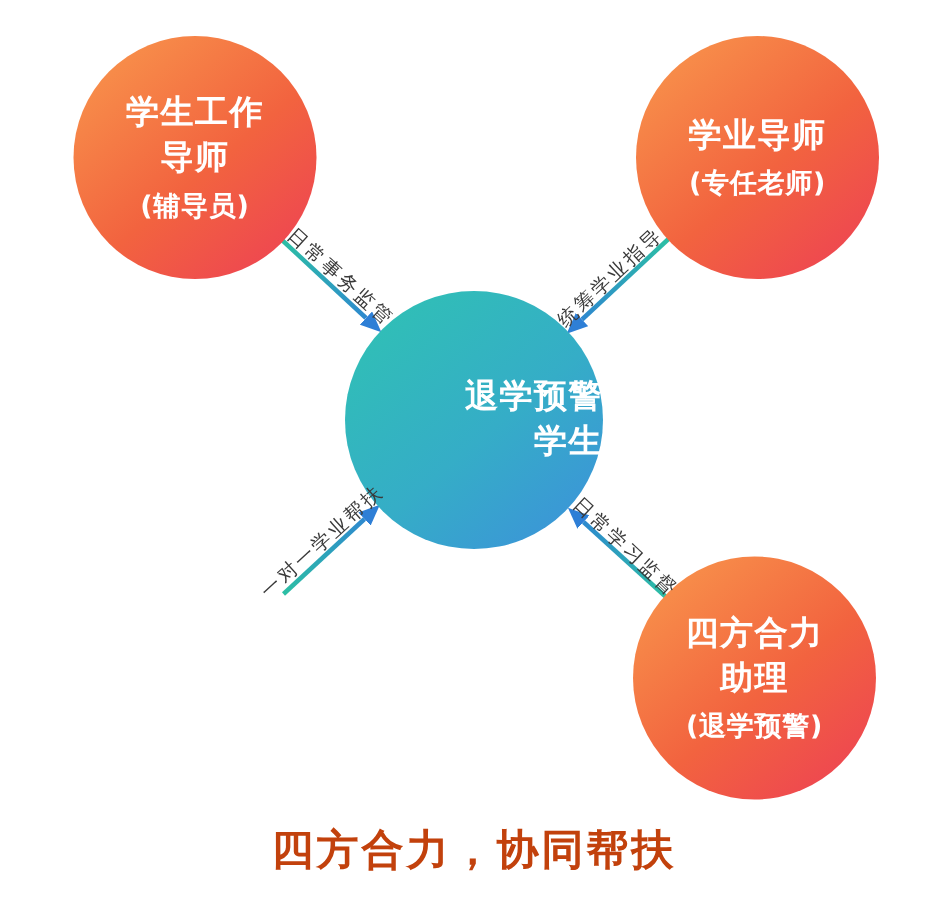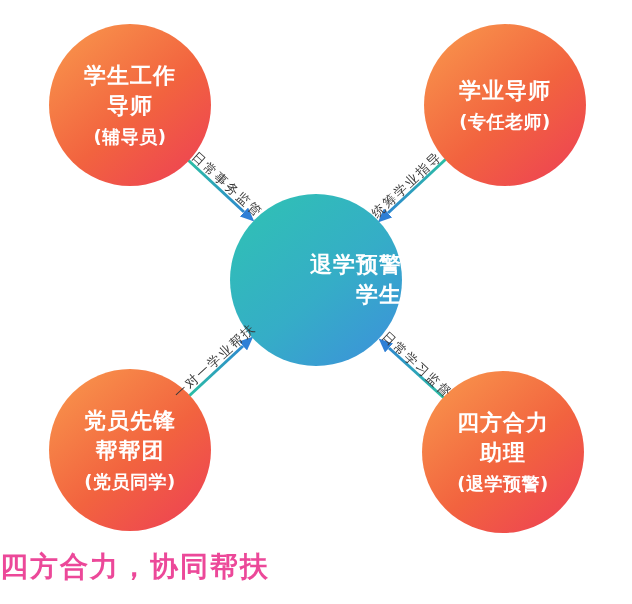--- a/index.html
+++ b/index.html
@@ -73,23 +73,24 @@
   .el1 { left: 227px; top: 185px; transform: translate(-50%,-50%) rotate(42deg);  }
   .el2 { left: 407px; top: 185px; transform: translate(-50%,-50%) rotate(-43deg); }
   .el3 { left: 215px; top: 361px; transform: translate(-50%,-50%) rotate(-42deg); }
   .el4 { left: 417px; top: 365px; transform: translate(-50%,-50%) rotate(43deg);  }
 
   .caption {
     position: absolute;
     left: 0;
     right: 0;
     top: 548px;
+    text-align: center;
     font-size: 28px;
     font-weight: bold;
-    color: #ec4899;
+    color: #c2410c;
     letter-spacing: 2px;
   }
 </style>
 </head>
 <body>
 
 <div class="canvas">
 
   <svg class="arrow-layer" viewBox="0 0 632 604" aria-hidden="true">
     <defs>
@@ -128,25 +129,20 @@
   <div class="node corner pos-tr">
     <div class="node-line">学业导师</div>
     <div class="node-sub">(专任老师)</div>
   </div>
 
   <div class="node center-node pos-cn">
     <div class="node-line">退学预警</div>
     <div class="node-line">学生</div>
   </div>
 
-  <div class="node corner pos-bl">
-    <div class="node-line">党员先锋</div>
-    <div class="node-line">帮帮团</div>
-    <div class="node-sub">(党员同学)</div>
-  </div>
 
   <div class="node corner pos-br">
     <div class="node-line">四方合力</div>
     <div class="node-line">助理</div>
     <div class="node-sub">(退学预警)</div>
   </div>
 
   <div class="edge-label el1">日常事务监管</div>
   <div class="edge-label el2">统筹学业指导</div>
   <div class="edge-label el3">一对一学业帮扶</div>

